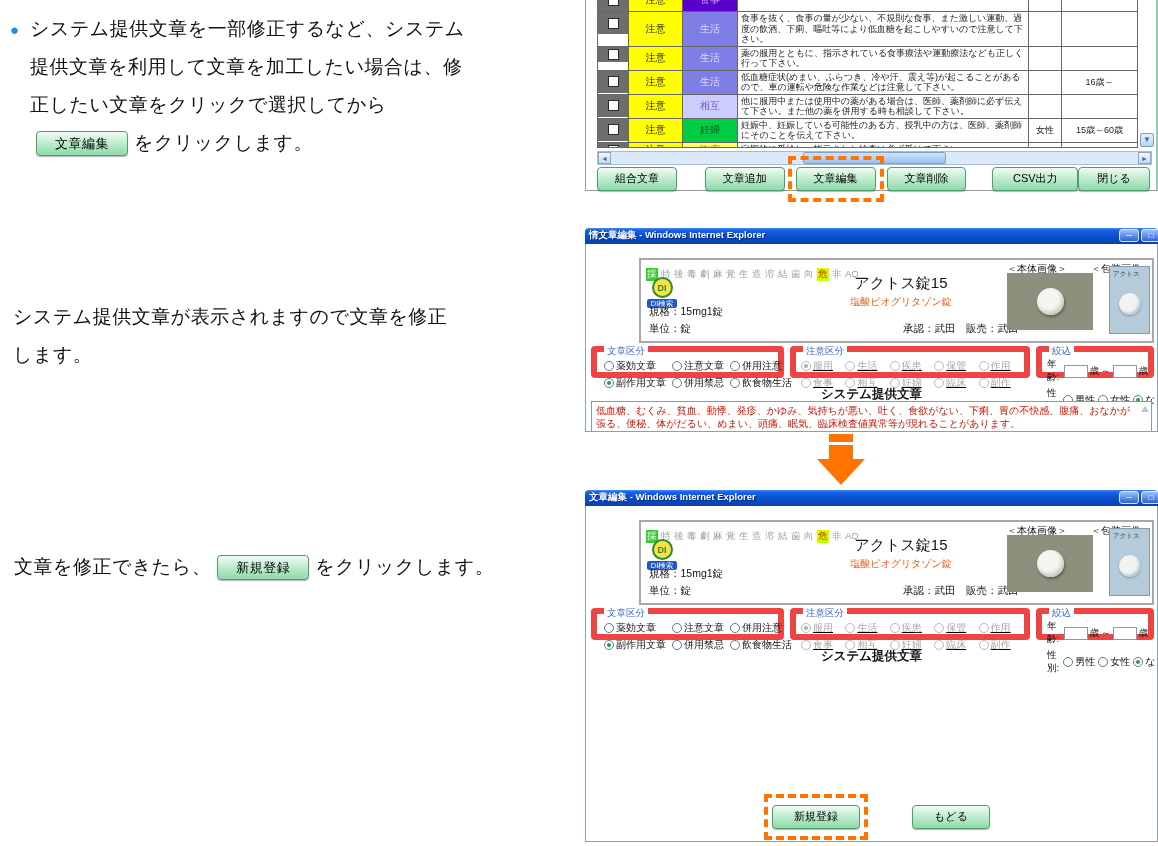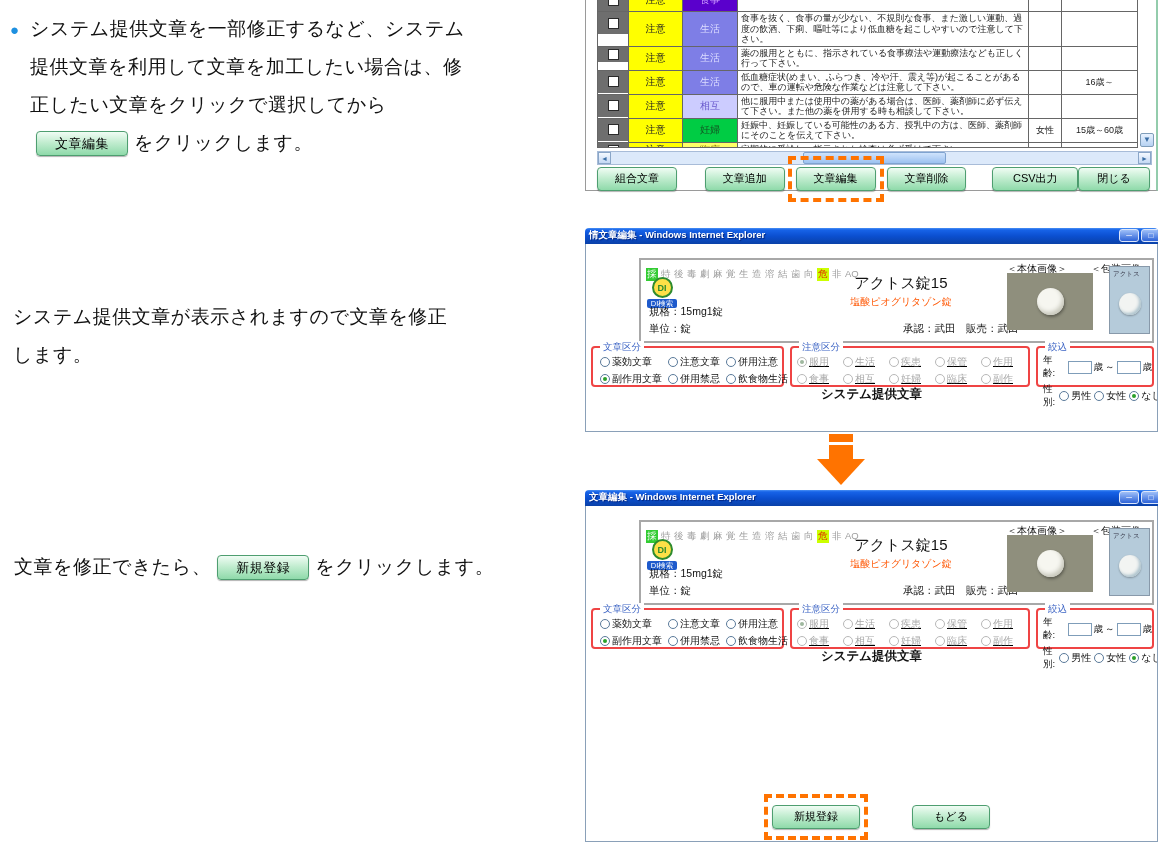--- a/index.html
+++ b/index.html
@@ -107,21 +107,21 @@
   .bodyimg { position:absolute; left:366px; top:13px; width:86px; height:57px; background:var(--pill_bg);
     display:flex; align-items:center; justify-content:center; }
   .pill { width:27px; height:27px; border-radius:50%; background:#F6F6F0; box-shadow:inset -2px -3px 4px #C8C8BC, 1px 2px 3px rgba(0,0,0,.35); }
   .pkgimg { position:absolute; left:468px; top:6px; width:41px; height:68px; background:var(--pkg_bg);
     border:1px solid #8899AA; overflow:hidden; }
   .pkgtext { font-size:6.5px; color:#334; padding:3px 0 0 3px; white-space:nowrap; }
   .pkgpill { width:22px; height:22px; border-radius:50%; background:#F2F4F2; margin:14px auto 0;
     box-shadow:inset -2px -2px 3px #AFC4CE, 0 1px 2px rgba(0,0,0,.3); }
 
   
-  .fs { position:absolute; top:102px; height:41px; border:2px solid #ef4444; border-radius:4px; background:#fff; }
+  .fs { position:absolute; top:102px; height:32px; border:6px solid #ef4444; border-radius:4px; background:#fff; }
   .fs1 { left:5px; width:193px; }
   .fs2 { left:204px; width:240px; }
   .fs3 { left:450px; width:118px; }
   .legend { position:absolute; top:-7px; left:7px; background:#fff; padding:0 3px;
     font-size:9.5px; color:#3B63C4; white-space:nowrap; }
   .opts { display:grid; padding:7px 5px 3px 7px; column-gap:6px; row-gap:3px; }
   .o3 { grid-template-columns:auto auto auto;text-align:center; }
   .o5 { grid-template-columns:repeat(5,auto); column-gap:4px; padding-left:5px;text-decoration:underline; }
   .ropt { display:flex; align-items:center; gap:2px; white-space:nowrap; cursor:pointer; }
   .rlabel { font-size:10px; color:#111; }
@@ -420,20 +420,24 @@
               </label>
               <label class="ropt">
                 <span class="rb on"></span>
                 <span class="rlabel">なし</span>
               </label>
           </span>
         </div>
       </div>
 
       <div class="sysheading">システム提供文章</div>
+      <div class="systext">
+        <span class="redtext">低血糖、むくみ、貧血、動悸、発疹、かゆみ、気持ちが悪い、吐く、食欲がない、下痢、胃の不快感、腹痛、おなかが張る、便秘、体がだるい、めまい、頭痛、眠気、臨床検査値異常等が現れることがあります。</span>
+        <div class="sb-up"></div>
+      </div>
     </div>
   </div>
 
   <div id="arrow">
     <div class="bar1"></div>
     <div class="bar2"></div>
     <div class="head"></div>
   </div>
 
   <div class="iewin" id="shot3">

